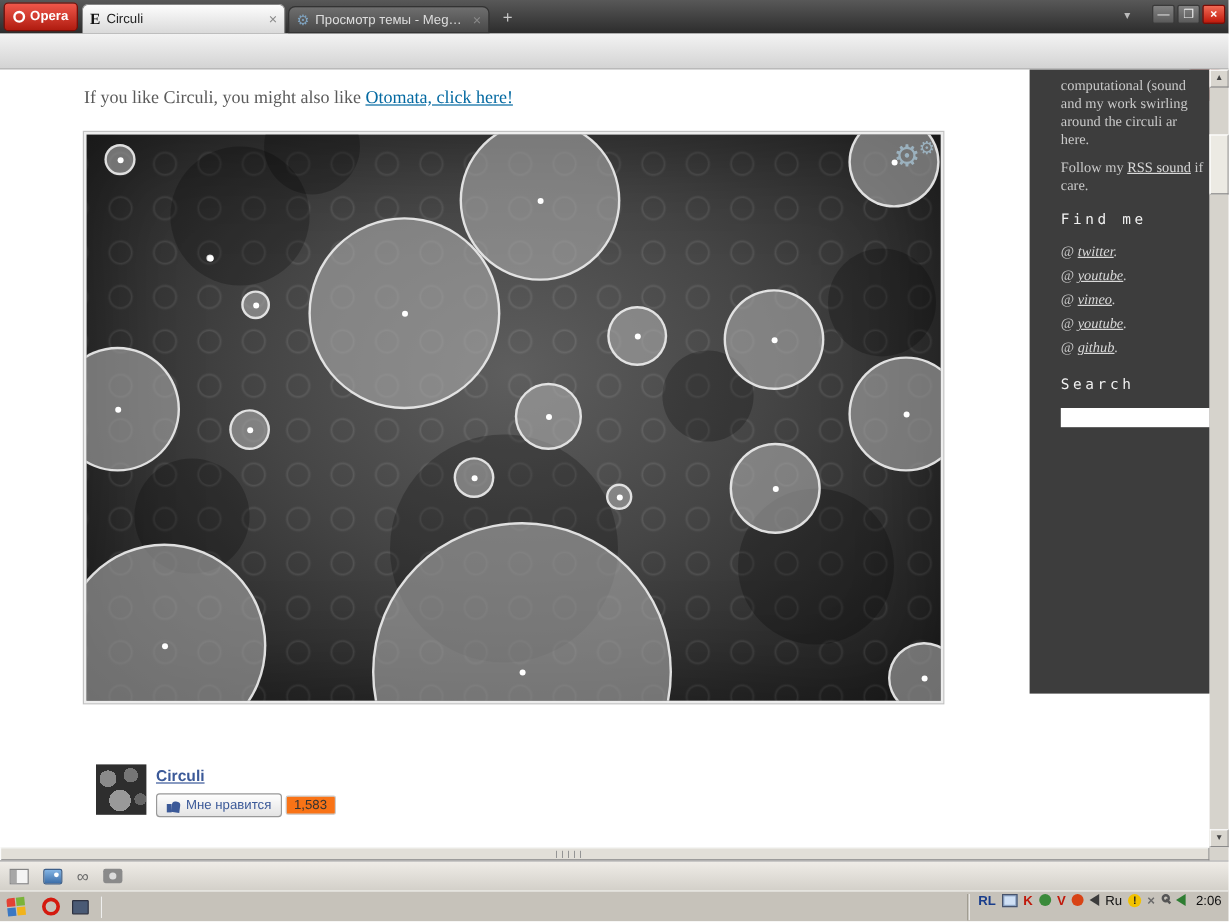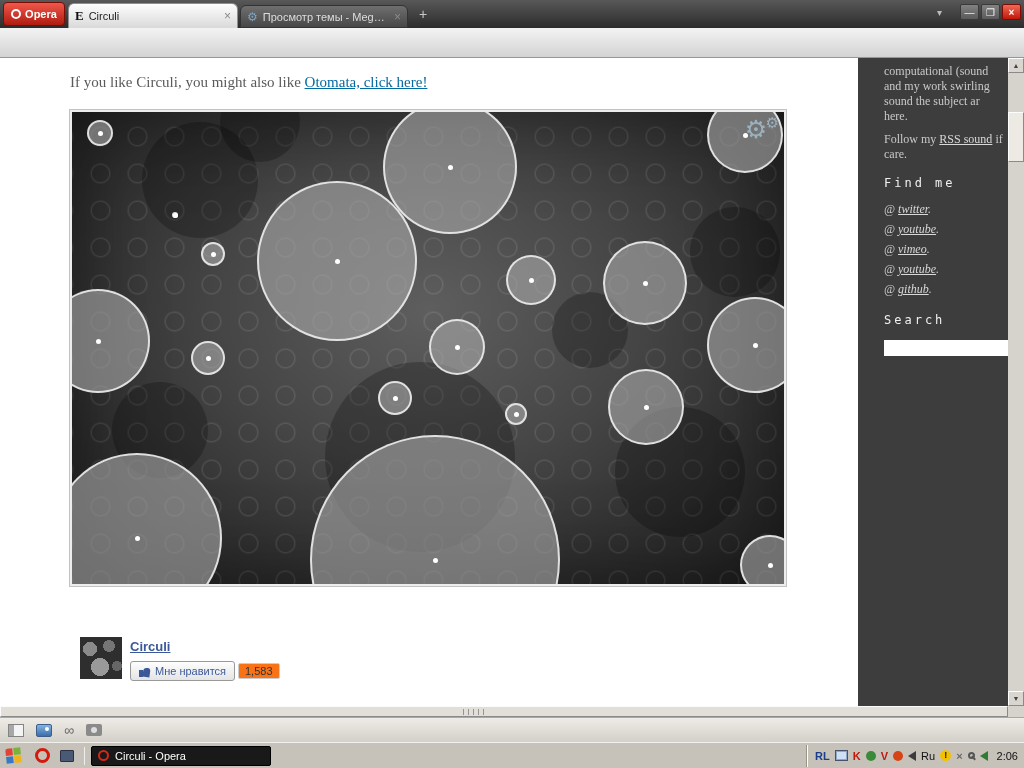--- a/index.html
+++ b/index.html
@@ -107,21 +107,21 @@
     border: 1px solid #999; border-radius: 3px; background: linear-gradient(#fefefe, #e4e4e4);
     display: flex; align-items: center; gap: 5px; font-size: 11px; color: #3b5998; white-space: nowrap; }
   .thumb-ic { width: 11px; height: 11px; position: relative; }
   .thumb-ic::before { content: ""; position: absolute; left: 0; bottom: 0; width: 4px; height: 7px; background: #3b5998; }
   .thumb-ic::after { content: ""; position: absolute; left: 4px; bottom: 0; width: 7px; height: 9px;
     background: #3b5998; border-radius: 3px 3px 0 0; transform: rotate(8deg); }
   .like-count { position: absolute; left: 158px; top: 26px; font-size: 11px; color: #333;
     border: 1px solid #ccc; background: #f97316; padding: 1px 6px; border-radius: 2px; }
 
   
-  .sidebar { position: absolute; left: 858px; top: 58px; width: 150px; height: 648px;
+  .sidebar { position: absolute; left: 858px; top: 58px; width: 150px; height: 520px;
     background: #3d3d3d; color: #c9c9c9; font-family: "Liberation Serif", serif; font-size: 12px;
     padding: 6px 0 0 26px; overflow: hidden; line-height: 15px; white-space: nowrap; }
   .sidebar a { color: #d9d9d9; text-decoration: underline; }
   .side-heading { font-family: "DejaVu Sans Mono", monospace; color: #f0f0f0; font-size: 12px;
     letter-spacing: 3px; margin: 14px 0 8px; }
   .social-line { line-height: 20px; font-style: italic; }
   .side-search-input { margin-top: 4px; width: 126px; height: 16px; border: none; background: #fff; outline: none; }
   .gap8 { height: 8px; }
 
   
@@ -161,21 +161,21 @@
   .wl-r { left: 0; top: 0; background: #e34234; border-radius: 2px 0 0 0; }
   .wl-g { left: 8px; top: 0; background: #7bb33a; }
   .wl-b { left: 0; top: 8px; background: #3b78c3; }
   .wl-y { left: 8px; top: 8px; background: #f1b31c; }
   .ql-o { width: 15px; height: 15px; border: 3px solid #d41a0f; border-radius: 50%; margin-left: 12px; }
   .ql-desk { width: 14px; height: 12px; background: #4a5a75; border: 1px solid #2c3040; margin-left: 10px; border-radius: 1px; }
   .tb-sep { width: 1px; height: 18px; background: #9a968e; border-right: 1px solid #eee; margin: 0 6px 0 10px; }
   .taskbtn { height: 20px; width: 180px; background: #191919; border: 1px solid #000; border-radius: 2px;
     color: #fff; font-size: 11px; display: flex; align-items: center; gap: 6px; padding: 0 6px; }
   .taskbtn .t-o { width: 11px; height: 11px; border: 2.5px solid #e02315; border-radius: 50%; flex: none; }
-  .tray { margin-left: auto; height: 22px; display: flex; align-items: center; gap: 5px;
+  .tray { margin-left: auto; height: 22px; display: flex; align-items: flex-start; gap: 5px;
     padding: 0 6px 0 8px; border-left: 1px solid #989488; box-shadow: 1px 0 0 #fff inset; }
   .tray-lang { font-size: 11px; font-weight: bold; color: #1a3e8c; }
   .tray-lang2 { font-size: 11px; color: #111; }
   .tr-monitor { width: 13px; height: 11px; border: 1px solid #47536b; background: #8fa7c8; position: relative; }
   .tr-monitor::before { content: ""; position: absolute; left: 1px; top: 1px; width: 9px; height: 7px; background: #cfe0f5; }
   .tr-letter { font-size: 11px; font-weight: bold; }
   .tr-red { color: #c0180a; } .tr-green-dot { width: 10px; height: 10px; border-radius: 50%; background: #3a8a3a; }
   .tr-orange-dot { width: 10px; height: 10px; border-radius: 50%; background: #d84315; }
   .tr-speaker { width: 0; height: 0; border-top: 5px solid rgba(0,0,0,0); border-bottom: 5px solid rgba(0,0,0,0);
     border-right: 8px solid #3c3c3c; }
@@ -325,21 +325,21 @@
         <span class="thumb-ic"></span>
         <span>Мне нравится</span>
       </div>
       <div class="like-count">1,583</div>
     </div>
   </div>
 
   <div class="sidebar">
     <div>computational (sound</div>
     <div>and my work swirling</div>
-    <div>sound the subject ar</div>
+    <div>around the circuli ar</div>
     <div>here.</div>
     <div class="gap8"></div>
     <div>
       <span>Follow my</span>
       <a href="#">RSS sound</a>
       <span>if</span>
     </div>
     <div>care.</div>
     <div class="side-heading">Find me</div>
     <div class="social-line">
@@ -388,24 +388,20 @@
   <div class="taskbar">
     <div class="winlogo">
       <i class="wl-r"></i>
       <i class="wl-g"></i>
       <i class="wl-b"></i>
       <i class="wl-y"></i>
     </div>
     <div class="ql-o"></div>
     <div class="ql-desk"></div>
     <div class="tb-sep"></div>
-    <div class="taskbtn">
-      <span class="t-o"></span>
-      <span>Circuli - Opera</span>
-    </div>
     <div class="tray">
       <span class="tray-lang">RL</span>
       <span class="tr-monitor"></span>
       <span class="tr-letter tr-red">K</span>
       <span class="tr-green-dot"></span>
       <span class="tr-letter tr-red">V</span>
       <span class="tr-orange-dot"></span>
       <span class="tr-speaker"></span>
       <span class="tray-lang2">Ru</span>
       <span class="tr-warn">!</span>

